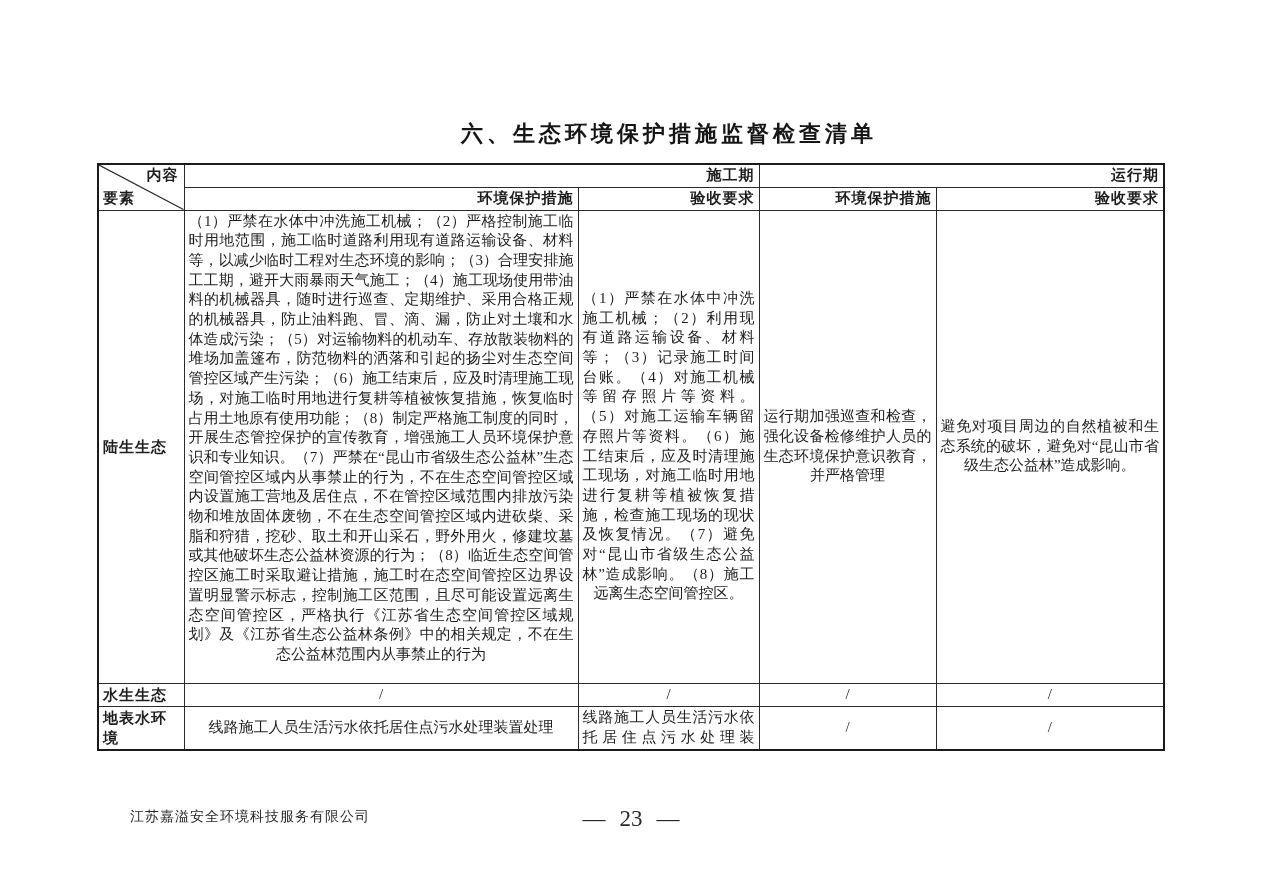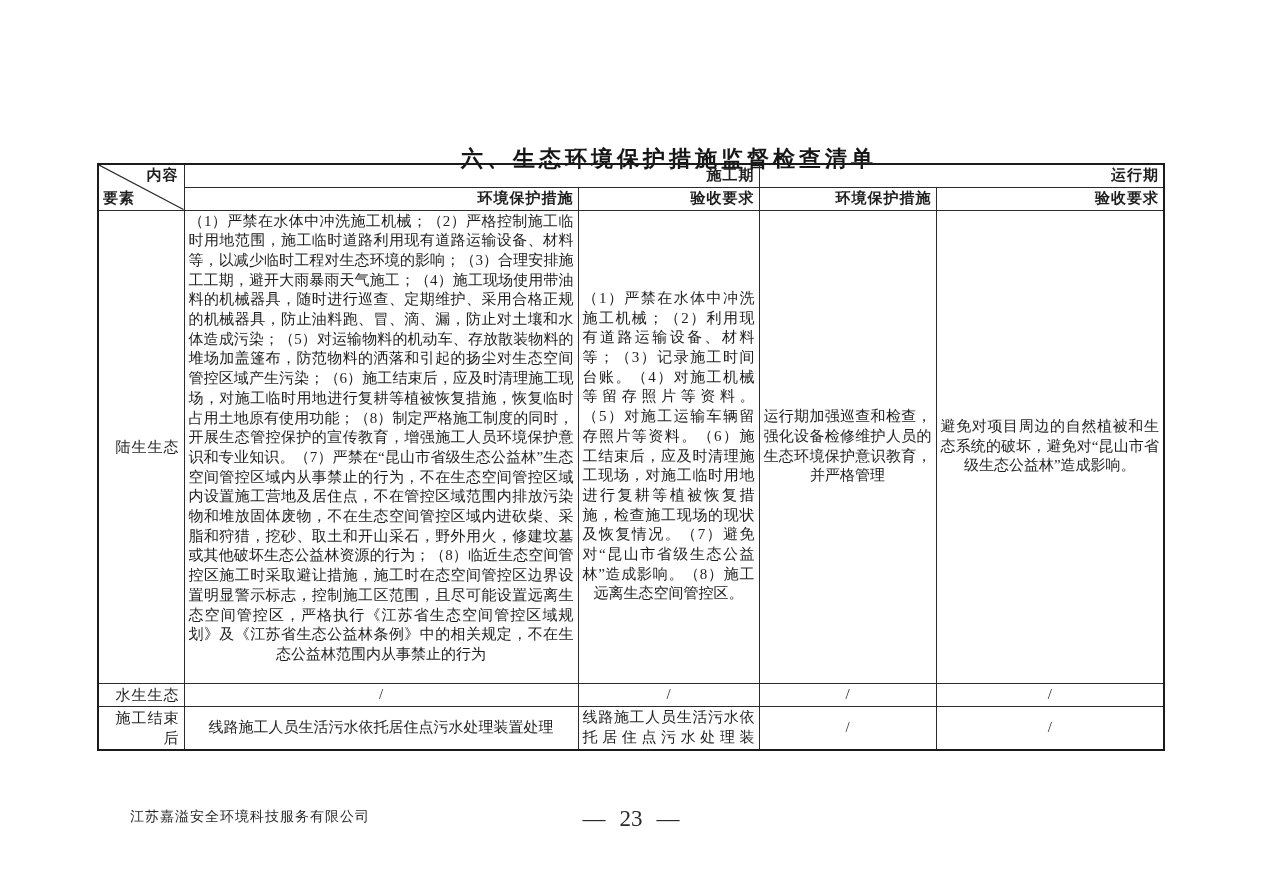--- a/index.html
+++ b/index.html
@@ -12,21 +12,21 @@
   .page {
     position: relative;
     width: 1262px;
     height: 892px;
     background: #ffffff;
     overflow: hidden;
   }
   .doc-title {
     position: absolute;
     left: 135px;
-    top: 144px;
+    top: 119px;
     width: 1068px;
     text-align: center;
     font-size: 22px;
     font-weight: bold;
     letter-spacing: 4px;
     color: #161616;
   }
   table.checklist {
     position: absolute;
     left: 97px;
@@ -62,26 +62,27 @@
   .corner-inner svg { position: absolute; inset: 0; width: 100%; height: 100%; display: block; }
   .corner-top-label {
     position: absolute; top: 1px; right: 5px;
     font-weight: bold; font-size: 15px; letter-spacing: 1px;
   }
   .corner-bottom-label {
     position: absolute; bottom: 2px; left: 4px;
     font-weight: bold; font-size: 15px; letter-spacing: 1px;
   }
   td.row-label {
-    text-align: right;
+    text-align: left;
     vertical-align: middle;
     font-size: 15px;
     letter-spacing: 1px;
     line-height: 20px;
     padding: 1px 5px;
+    font-weight: bold;
   }
   tr.body-row-1 { height: 473px; }
   tr.body-row-2 { height: 22px; }
   tr.body-row-3 { height: 38px; }
   td.cell {
     line-height: 19.7px;
     vertical-align: middle;
   }
   td.cell-top { vertical-align: top; }
   td.cell-justify {
@@ -162,21 +163,21 @@
 
       <tr class="body-row-2">
         <td class="row-label">水生生态</td>
         <td class="cell cell-center">/</td>
         <td class="cell cell-center">/</td>
         <td class="cell cell-center">/</td>
         <td class="cell cell-center">/</td>
       </tr>
 
       <tr class="body-row-3">
-        <td class="row-label">施工结束后</td>
+        <td class="row-label">地表水环境</td>
         <td class="cell cell-center">线路施工人员生活污水依托居住点污水处理装置处理</td>
         <td class="cell cell-fill">线路施工人员生活污水依托居住点污水处理装</td>
         <td class="cell cell-center">/</td>
         <td class="cell cell-center">/</td>
       </tr>
     </tbody>
   </table>
 
   <div class="footer-company">江苏嘉溢安全环境科技服务有限公司</div>
 

